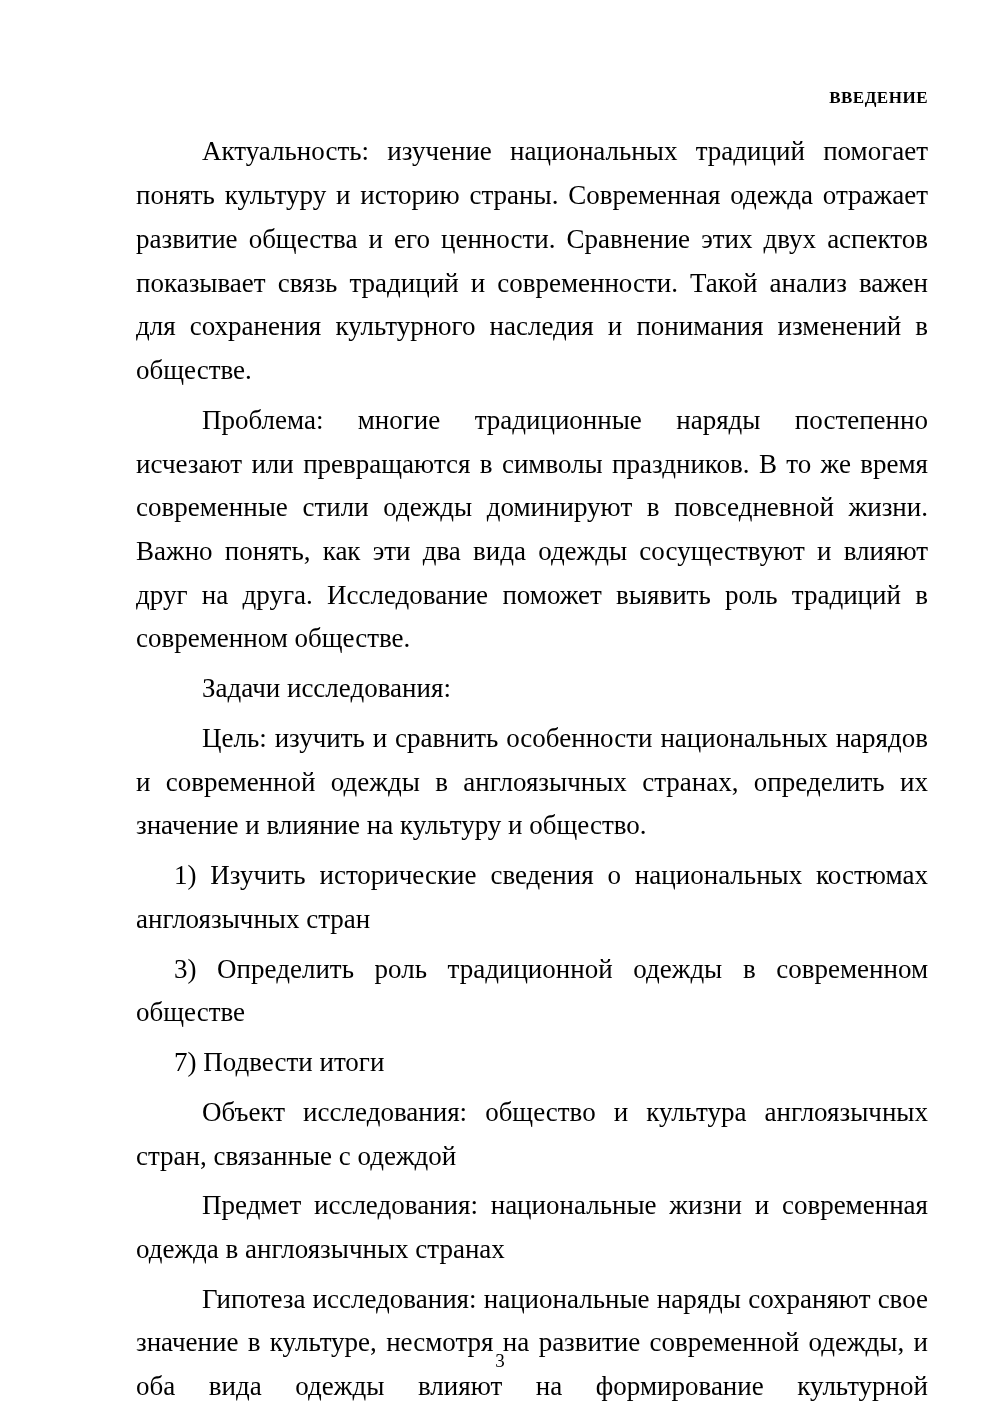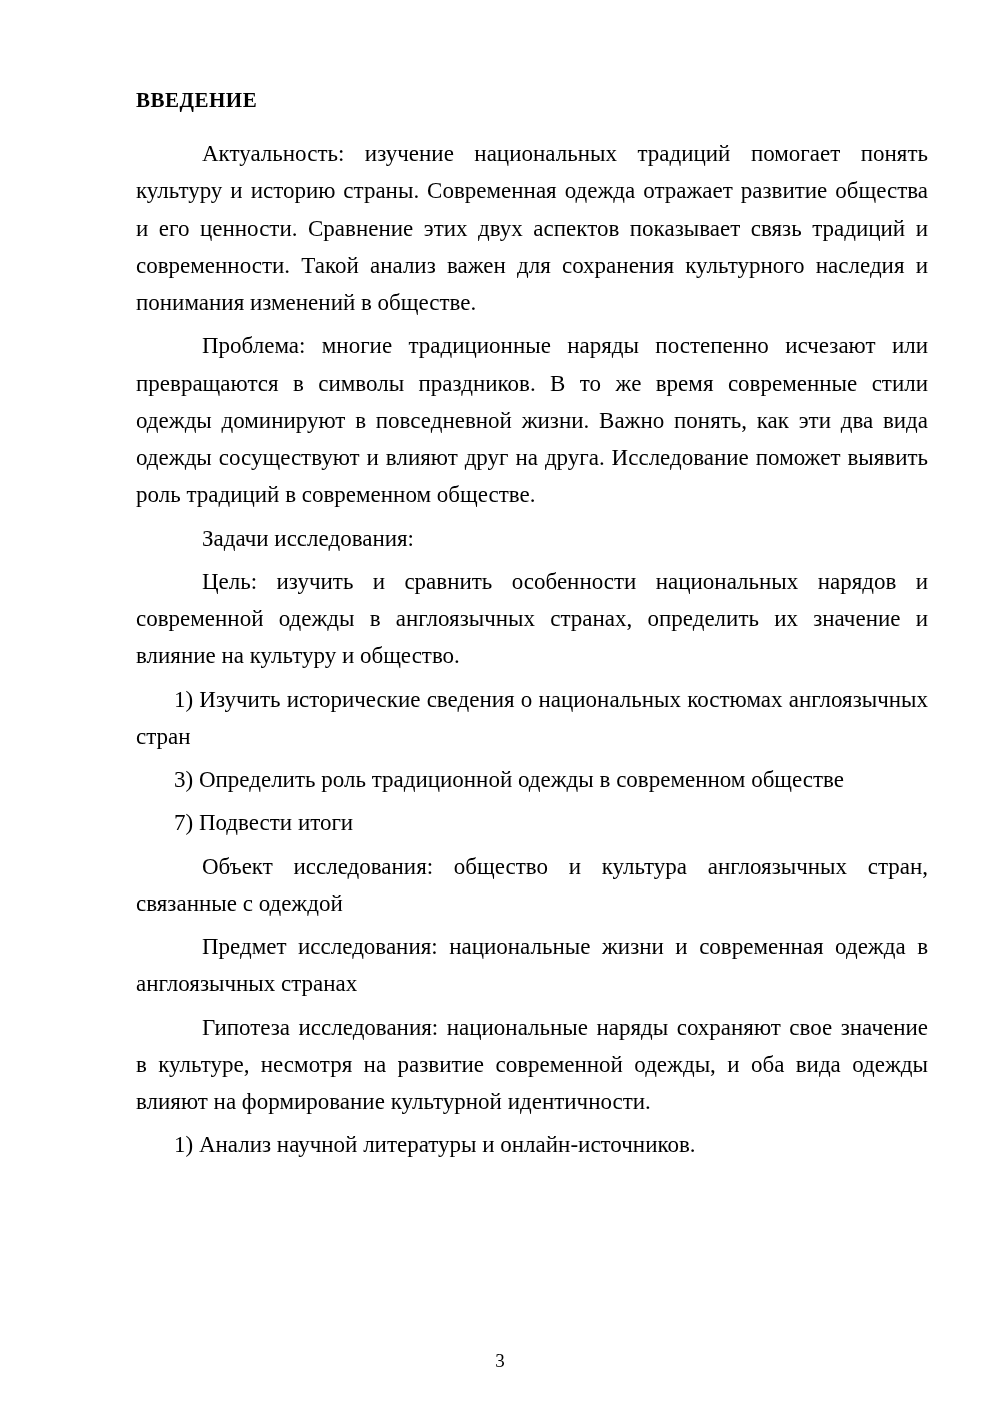--- a/index.html
+++ b/index.html
@@ -16,29 +16,29 @@
     overflow: hidden;
   }
   .page {
     box-sizing: border-box;
     width: 1000px;
     height: 1414px;
     padding: 88px 72px 40px 136px;
     position: relative;
   }
   .doc-title {
-    text-align: left;
+    text-align: right;
     font-weight: bold;
-    font-size: 21px;
+    font-size: 17px;
     letter-spacing: 0.5px;
     margin: 0 0 22px 0;
     line-height: 1.2;
   }
   .para {
-    font-size: 23px;
+    font-size: 27px;
     line-height: 1.62;
     text-align: justify;
     text-justify: inter-word;
     margin: 0 0 6px 0;
     text-indent: 66px;
     hyphens: none;
   }
   .para.list-item {
     text-indent: 38px;
   }

